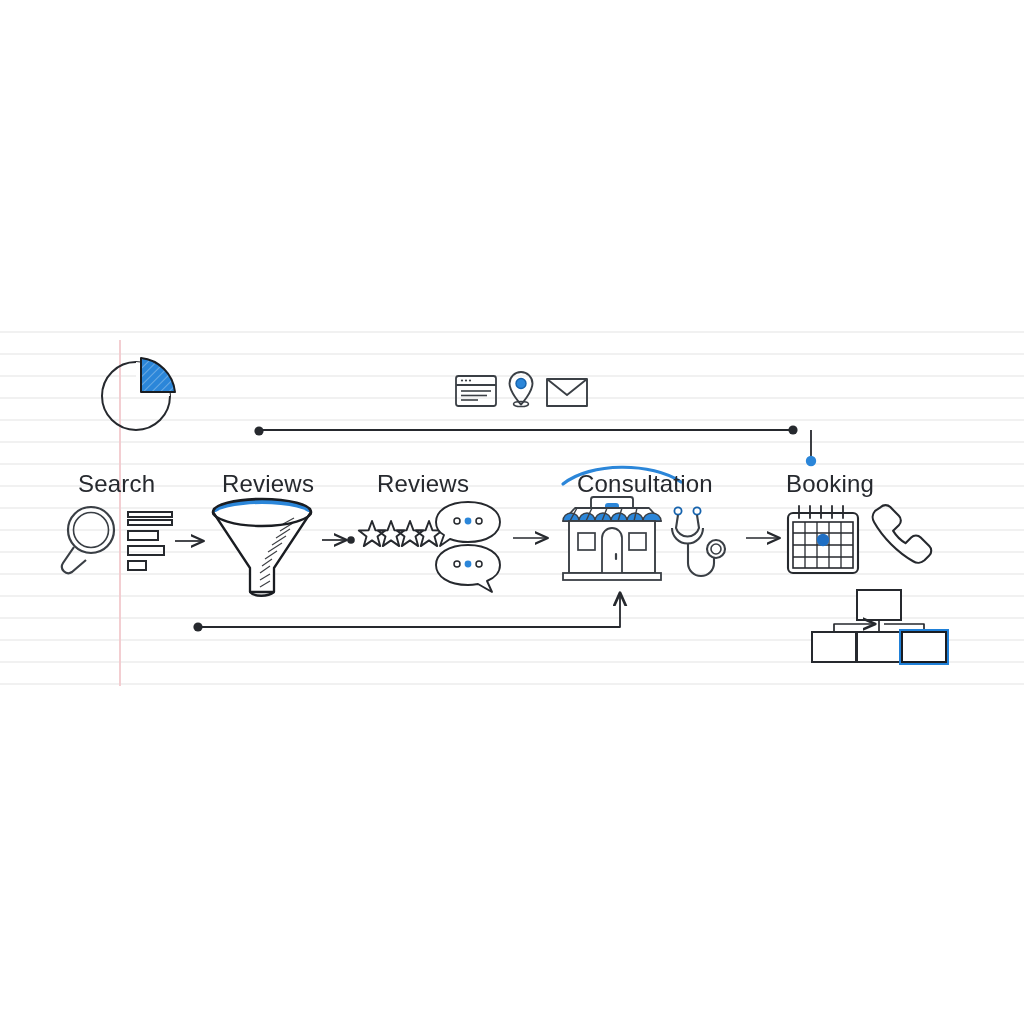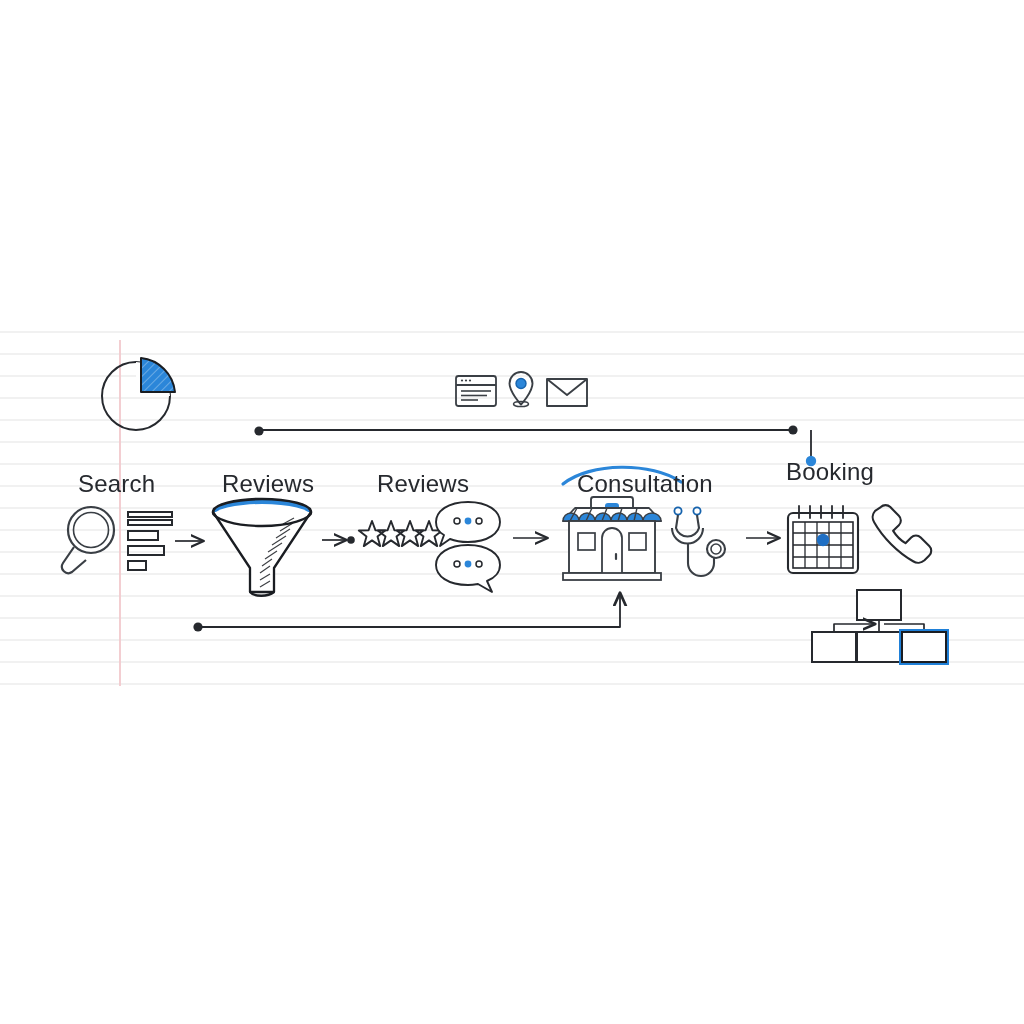--- a/index.html
+++ b/index.html
@@ -280,15 +280,15 @@
       <rect x="902" y="632" width="44" height="30" fill="#ffffff" stroke="#1f80d8" stroke-width="6"></rect>
       <rect x="902" y="632" width="44" height="30" fill="#ffffff" stroke="#1a1d22" stroke-width="2"></rect>
     </g>
 
   </svg>
 
   <div class="stage-label" style="left:78px;  top:472px;">Search</div>
   <div class="stage-label" style="left:222px; top:472px;">Reviews</div>
   <div class="stage-label" style="left:377px; top:472px;">Reviews</div>
   <div class="stage-label" style="left:561px; top:472px;margin-left:16px;">Consultation</div>
-  <div class="stage-label" style="left:786px; top:460px;">Booking</div>
+  <div class="stage-label" style="left:786px; top:472px;">Booking</div>
 
 </div>
 
 </body></html>

